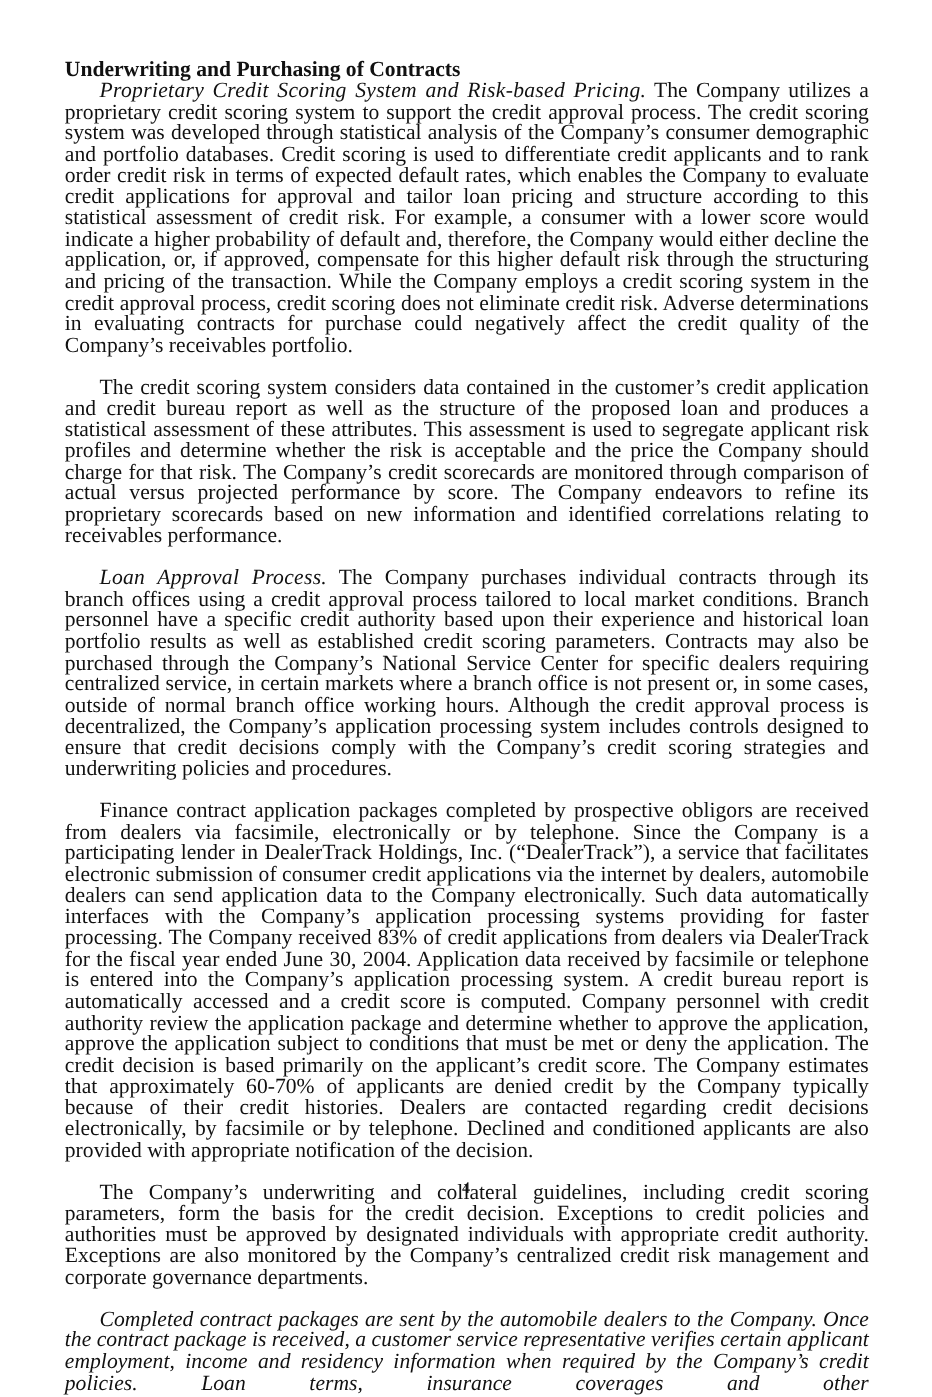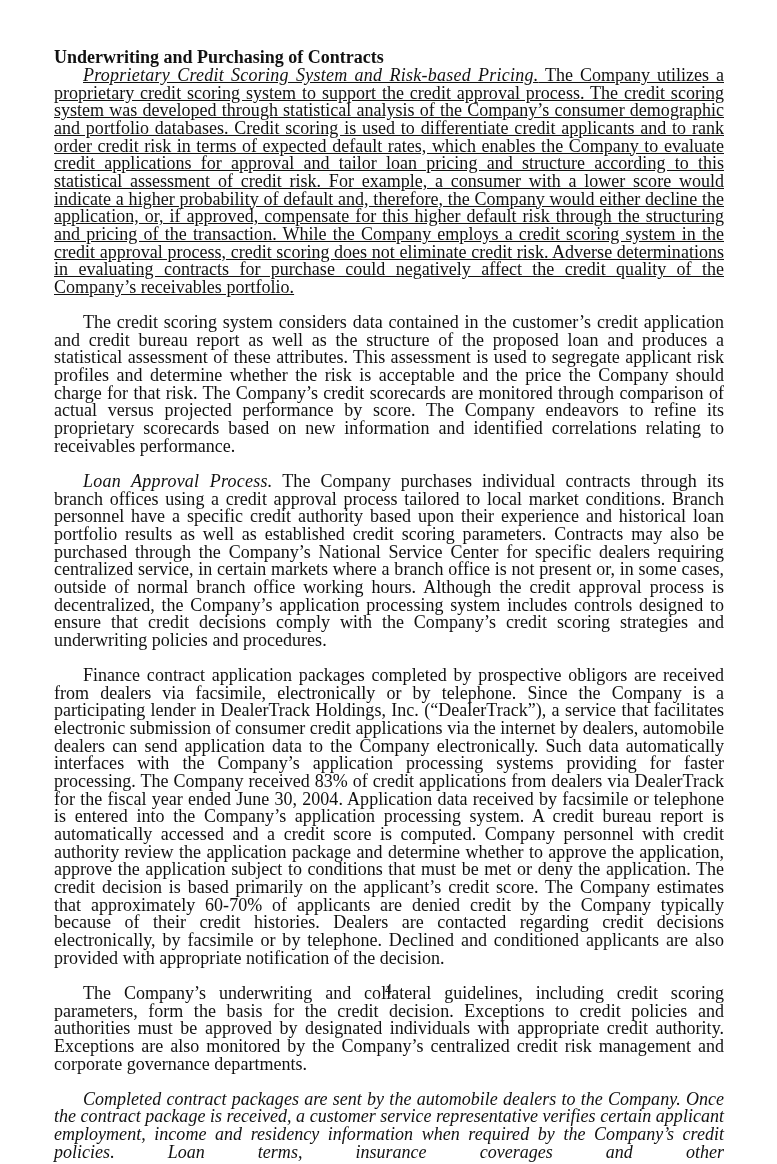--- a/index.html
+++ b/index.html
@@ -30,21 +30,20 @@
       line-height: 20px;
     }
     .para {
       margin: 0 0 17.6px 0;
       text-align: justify;
       text-indent: 29px;
       letter-spacing: 0.02px;
     }
     .para.first {
       margin-top: 0;
-      text-decoration: underline;
     }
     .run-in {
       font-style: italic;
       letter-spacing: 0.25px;
     }
     .page-number {
       position: absolute;
       left: 0;
       width: 777px;
       top: 982px;

